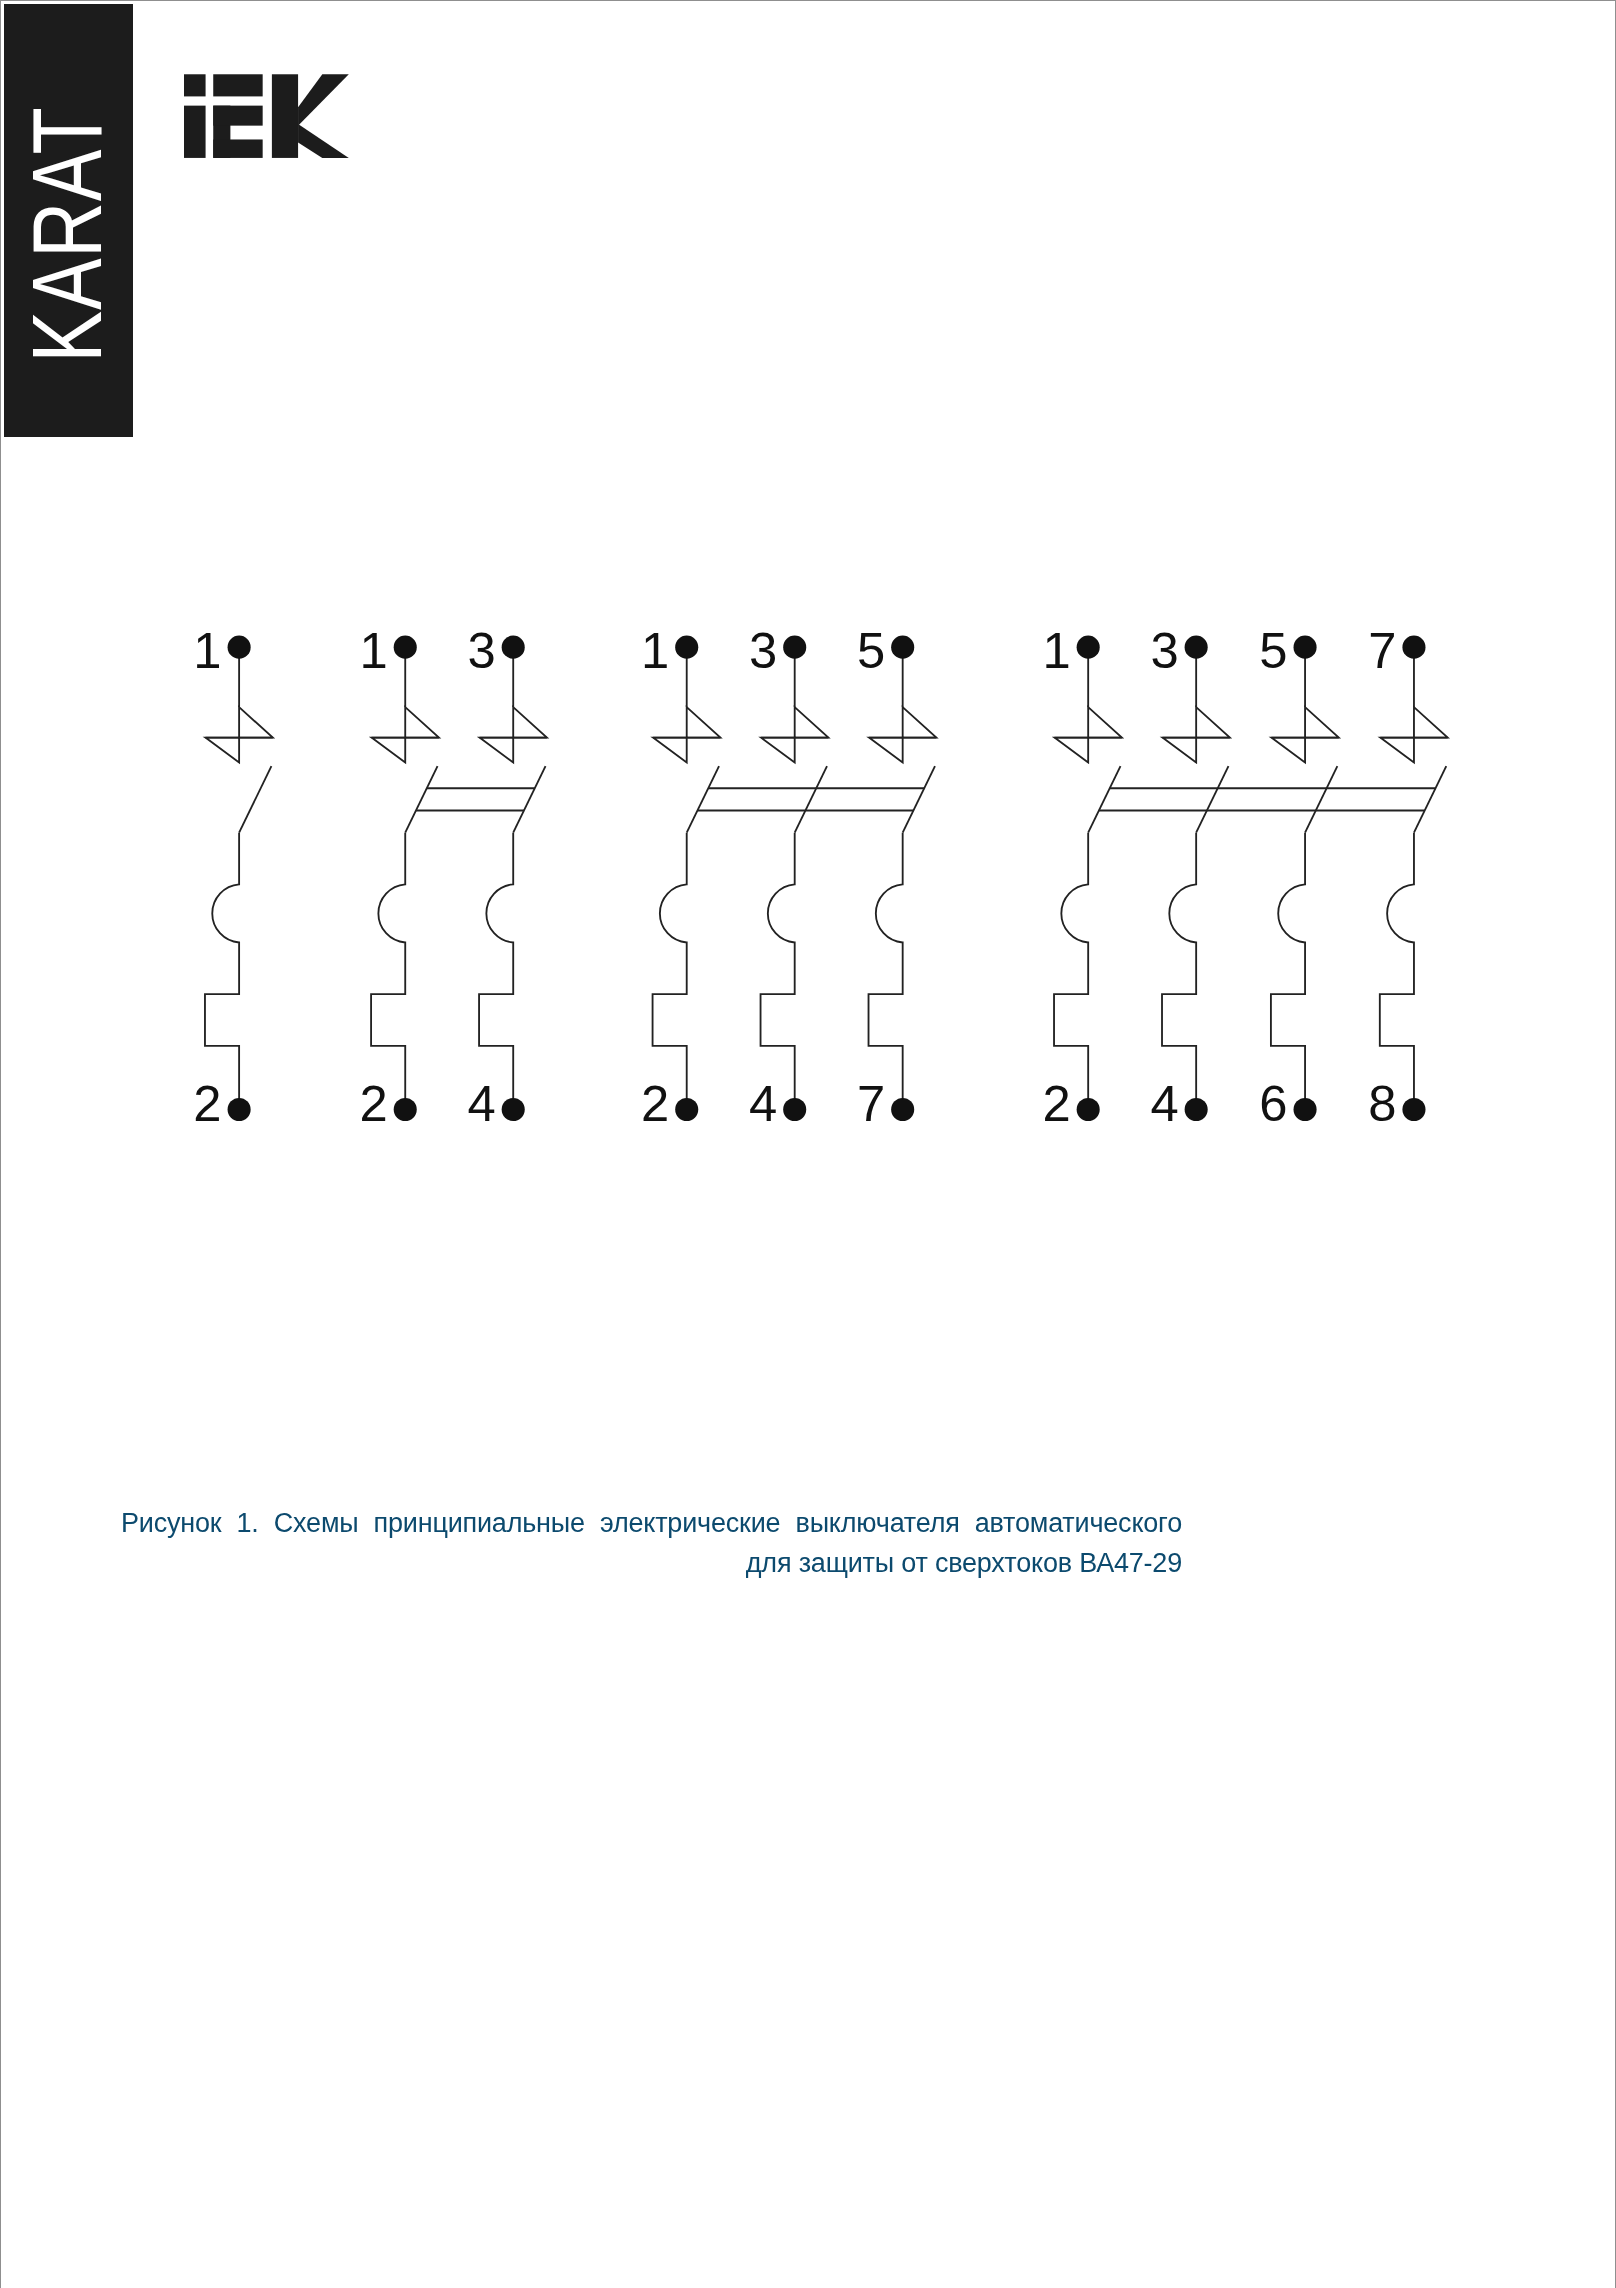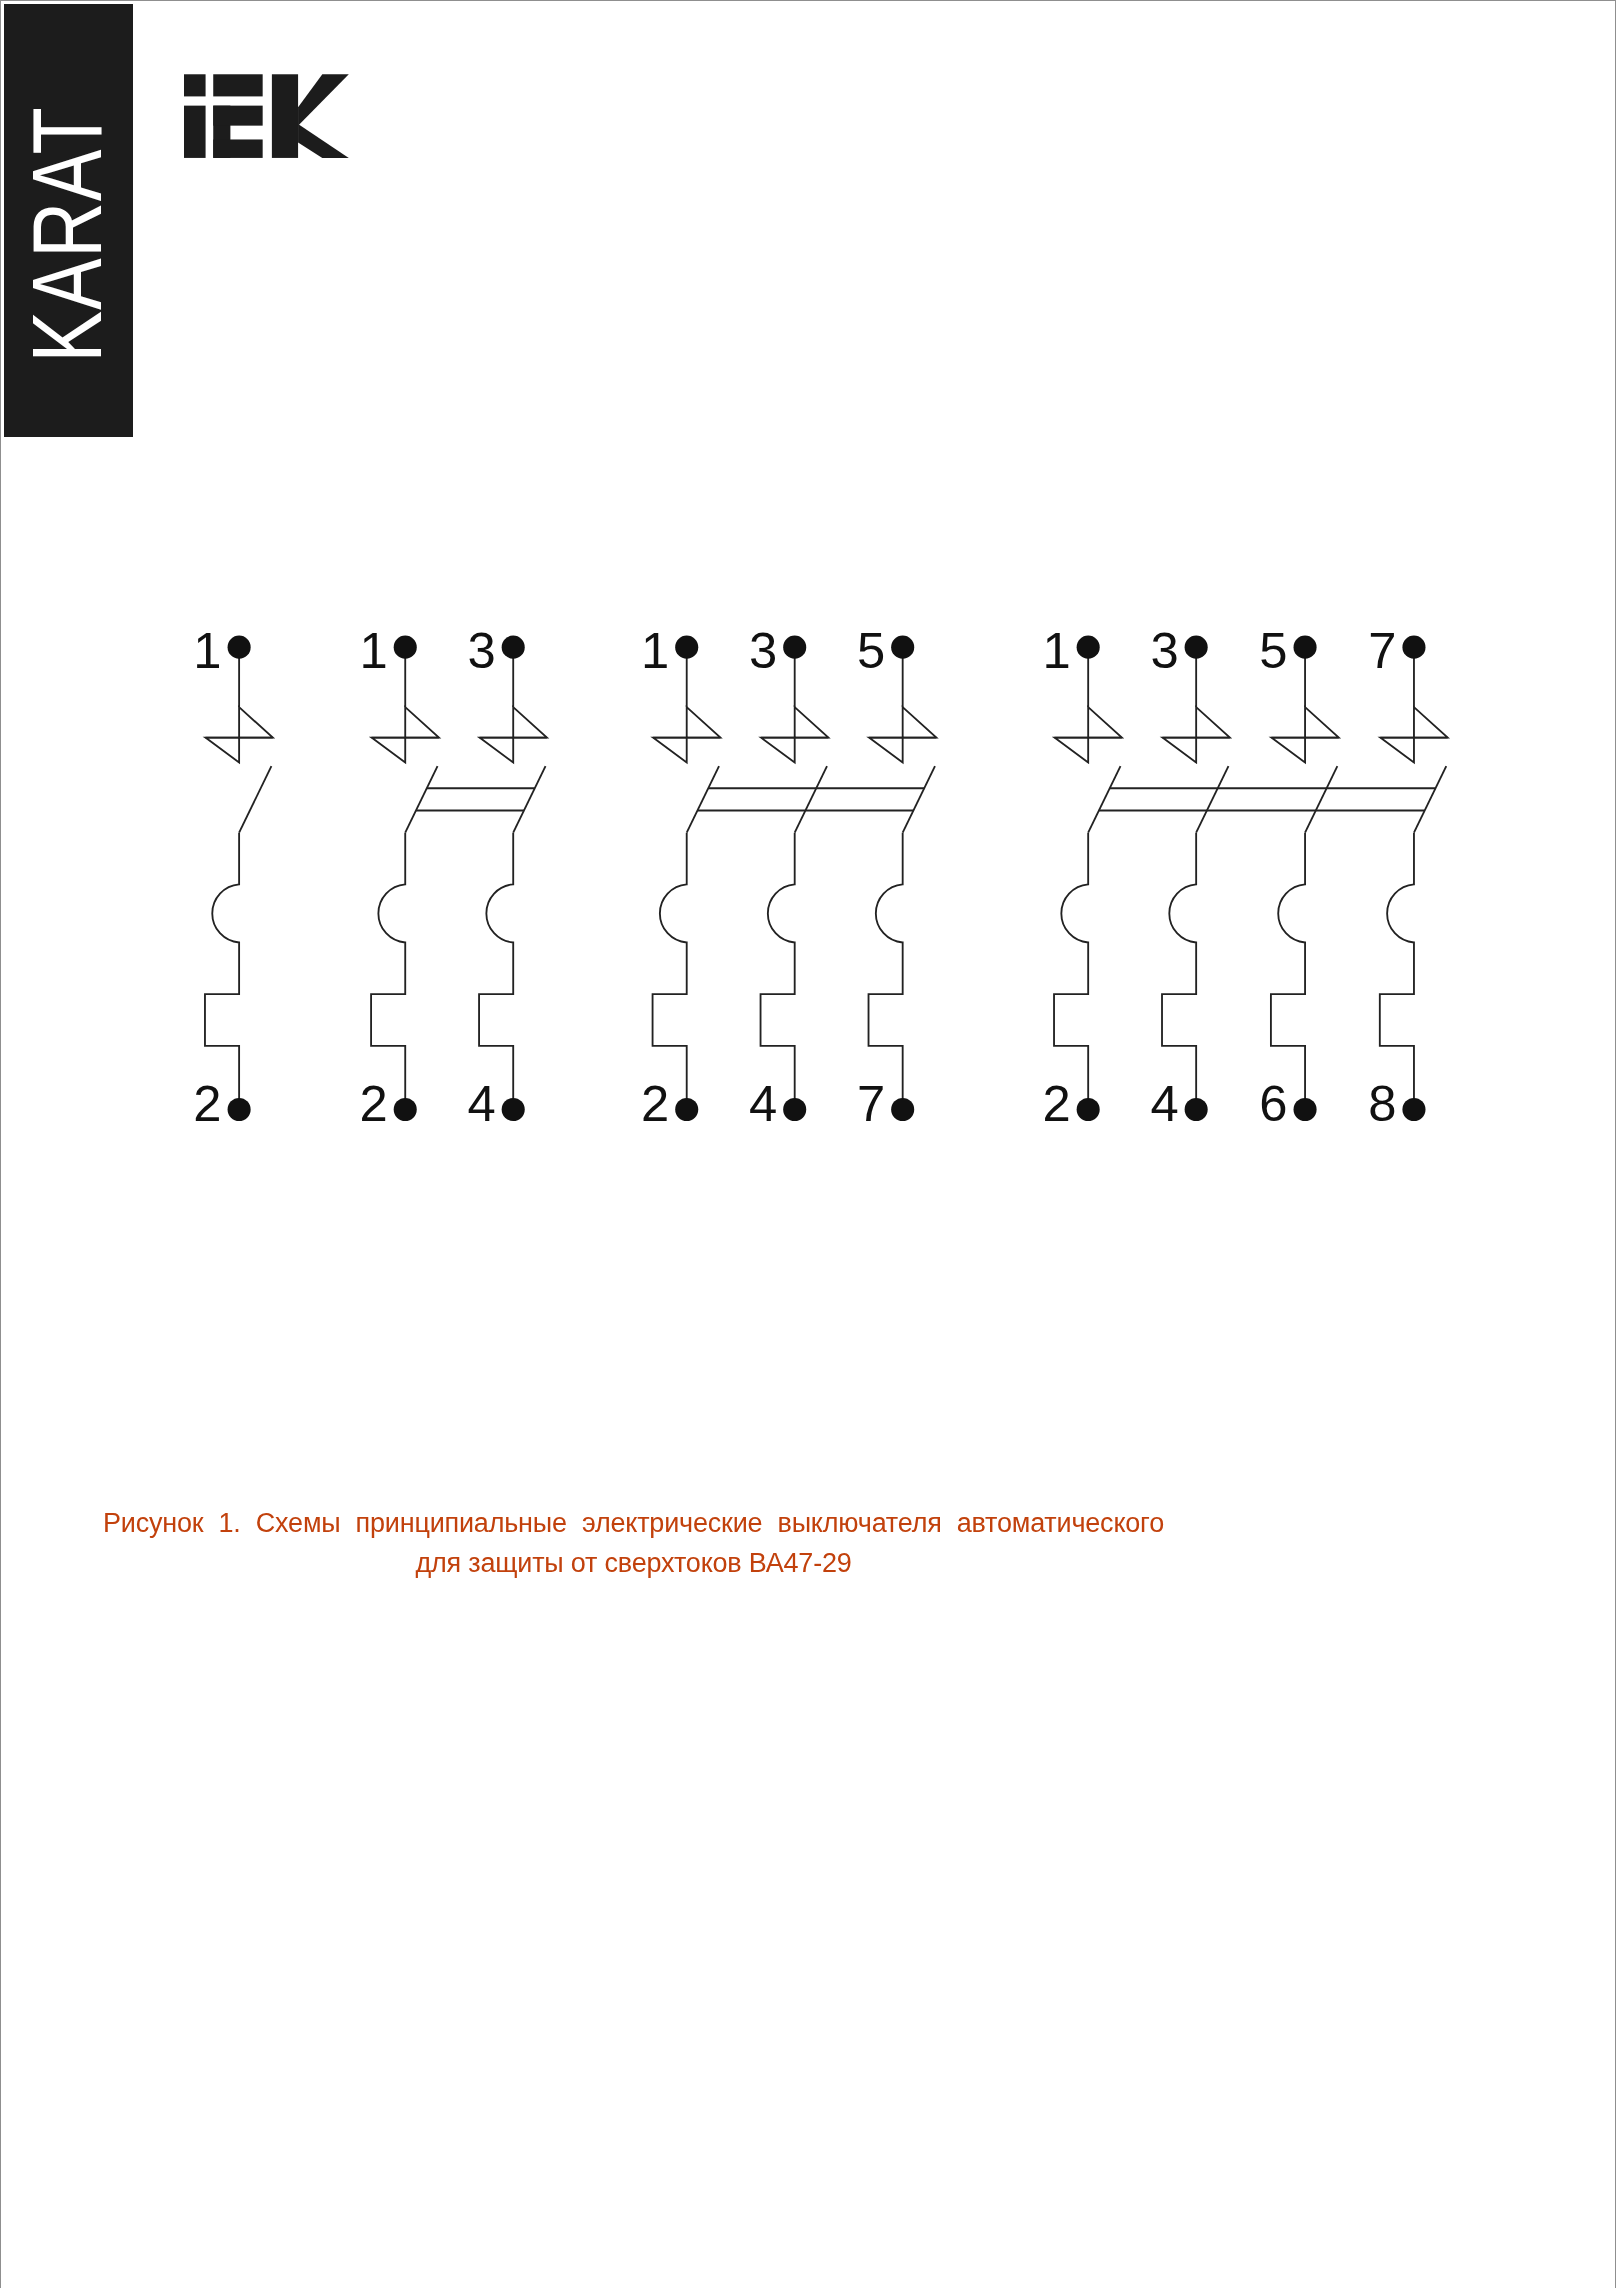--- a/index.html
+++ b/index.html
@@ -42,34 +42,34 @@
   }
   .schematic .s{stroke:#222222;stroke-width:2;fill:none;stroke-linecap:butt;stroke-linejoin:miter;}
   .schematic .link{stroke:#222222;stroke-width:2.2;}
   .schematic circle{fill:#111111;stroke:none;}
   .schematic text{
     font-family:"Liberation Sans",sans-serif;
     fill:#111111;
   }
   
   .caption{
-    position:absolute;left:102px;top:1502px;
+    position:absolute;left:120px;top:1502px;
     width:1061px;
     font-size:27px;
     line-height:40px;
-    color:#c2410c;
+    color:#0c4a6e;
     letter-spacing:-0.2px;
   }
   .cap-line1{
     display:flex;
     justify-content:space-between;
     width:1061px;
     white-space:nowrap;
   }
-  .cap-line2{text-align:center;white-space:nowrap;}
+  .cap-line2{text-align:right;white-space:nowrap;}
 </style>
 </head>
 <body>
 
 <div class="page">
 
   <div class="banner">
     <span class="banner-text">KARAT</span>
   </div>
 

